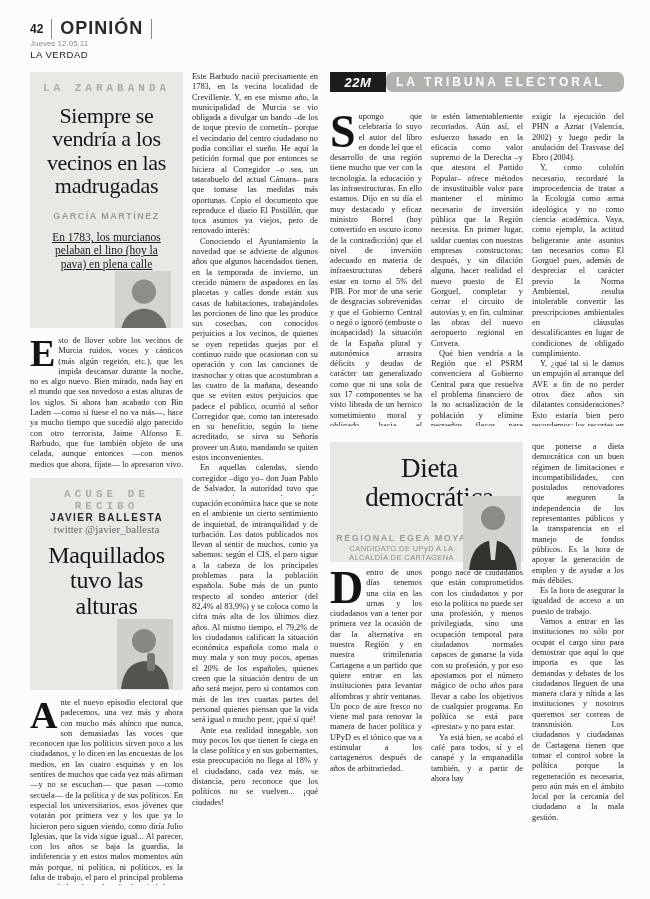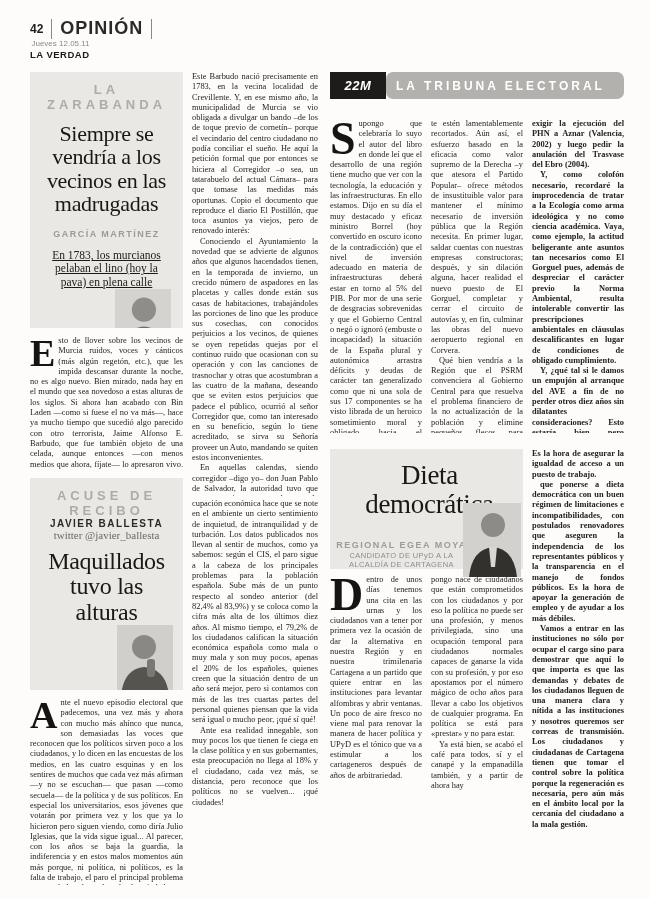--- a/index.html
+++ b/index.html
@@ -13,32 +13,32 @@
   .page { width:650px; height:899px; padding:18px 26px 8px 30px; }
 
   
   .pghead { display:flex; align-items:flex-start; justify-content:space-between; height:30px;flex-direction:column; }
   .pghead-left { display:flex; align-items:center; gap:8px; font-family:"Liberation Sans",sans-serif; }
   .pgnum { font-size:12px; font-weight:bold; }
   .sep { width:1px; height:20px; background:#8a8884; }
   .section-name { font-size:18px; font-weight:bold; letter-spacing:1px; color:#2a2927; }
   .pghead-right { text-align:right; font-family:"Liberation Sans",sans-serif; line-height:1.25; }
   .pgdate { font-size:8px; color:#8c8a86; }
-  .masthead { font-size:9.5px; font-weight:bold; color:#1c1b19; letter-spacing:0.5px; }
+  .masthead { font-size:9.5px; font-weight:normal; color:#1c1b19; letter-spacing:0.5px; }
 
   
   .content { display:flex; gap:12px; margin-top:24px; height:813px; }
   .left  { width:288px; display:flex; gap:9px; }
   .lcol1 { width:153px; display:flex; flex-direction:column; gap:8px; }
   .lcol2 { width:126px; display:flex; flex-direction:column; }
   .right { width:294px; display:flex; flex-direction:column; }
 
   
   .box { background:#e9e8e5; padding:10px 8px 8px; text-align:center; position:relative; overflow:hidden; }
-  .kicker { font-family:Liberation Sans, sans-serif; font-size:13px; font-weight:bold;
+  .kicker { font-family:Liberation Mono, monospace; font-size:11px; font-weight:bold;
             letter-spacing:4px; color:#aeaca8; }
   .headline { font-weight:normal; color:#191816; line-height:1.06; letter-spacing:-0.3px; }
   .byline { font-family:"Liberation Sans",sans-serif; font-size:9px; font-weight:bold;
             letter-spacing:1.5px; color:#9d9b97; }
   .byline.dark { color:#2b2a28; font-size:10px; }
   .role { font-family:"Liberation Sans",sans-serif; font-size:7.5px; color:#8f8d89; letter-spacing:0.4px; }
   .deck { font-size:11.5px; line-height:1.15; color:#1c1b19; }
   .twitter { font-family:Liberation Serif, serif; font-size:11px; color:#6b6966; }
 
   
@@ -60,35 +60,35 @@
   .bodytext p + p { text-indent:8px; }
   .dropcap { float:left; font-weight:bold; color:#151412;
              font-size:38px; line-height:30px; padding:2px 3px 0 0; }
   .dropcap.big { font-size:46px; line-height:36px; }
   .flow1 { height:134px; }
   .flow2 { flex:1; }
   .lcol2 .blockA { height:424px; overflow:hidden; }
   .lcol2 .blockB { flex:1; overflow:hidden; margin-top:3px; }
 
   
-  .tribuna { display:flex; height:27px; font-family:"Liberation Sans",sans-serif; }
+  .tribuna { display:flex; height:20px; font-family:"Liberation Sans",sans-serif; }
   .badge { background:#1d1c1a; color:#fff; font-size:13px; font-weight:bold; font-style:italic;
            width:56px; display:flex; align-items:center; justify-content:center; letter-spacing:0.5px; }
   .tribar { background:#b3b1ad; color:#fff; flex:1; display:flex; align-items:center;
             padding-left:10px; font-size:12px; font-weight:bold; letter-spacing:3px;border-radius:7px; }
 
   .conbox { margin-top:9px; height:128px; background:#e9e8e5; padding:10px 0 0 10px;
             display:flex; flex-direction:column; overflow:visible; position:relative; z-index:1; }
   .conbox .headline { font-size:32px; text-align:center; padding-right:70px; }
   .conbox .credit { margin-top:auto; padding-bottom:10px; text-align:center; padding-right:110px; }
   .conbox .photo { position:absolute; right:0; bottom:-14px; width:88px; height:100px; }
 
   .right-body { display:flex; gap:9px; margin-top:20px; flex:1; min-height:0; }
   .right-main { width:193px; display:flex; flex-direction:column; }
-  .right-last { flex:1; display:flex; flex-direction:column;font-weight:bold; }
+  .right-last { flex:1; display:flex; flex-direction:column; }
   .con-cols { display:flex; gap:9px; height:314px; }
   .con-cols .bodytext, .dieta-cols .bodytext { flex:1; }
   .con3 { height:314px; }
 
   .dietabox { margin-top:16px; height:120px; background:#e9e8e5; padding:12px 0 0 6px;
               position:relative; overflow:visible; z-index:1; }
   .dietabox .headline { font-size:27px; text-align:center; }
   .dietabox .credit { margin-top:22px; text-align:center; padding-right:56px; }
   .dietabox .photo { position:absolute; right:2px; bottom:-8px; width:58px; height:74px; }
   .credit .byline { display:block; }
@@ -223,22 +223,22 @@
           </div>
         </div>
 
         <div class="right-last">
           <div class="bodytext con3">
             <p>exigir la ejecución del PHN a Aznar (Valencia, 2002) y luego pedir la anulación del Trasvase del Ebro (2004).</p>
             <p>Y, como colofón necesario, recordaré la improcedencia de tratar a la Ecología como arma ideológica y no como ciencia académica. Vaya, como ejemplo, la actitud beligerante ante asuntos tan necesarios como El Gorguel pues, además de despreciar el carácter previo la Norma Ambiental, resulta intolerable convertir las prescripciones ambientales en cláusulas descalificantes en lugar de condiciones de obligado cumplimiento.</p>
             <p>Y, ¿qué tal si le damos un empujón al arranque del AVE a fin de no perder otros diez años sin dilatantes consideraciones? Esto estaría bien pero recordemos: los recortes en las infraestructuras, a corto plazo, son fatales para la financiación de las cosas del Estado, pues resulta que por cada euro de inversión, el Estado recuperaría 55 céntimos (IVA, IRPF, mayor consumo, impuestos varios etc.).</p>
           </div>
           <div class="bodytext dieta3">
+            <p>que ponerse a dieta democrática con un buen régimen de limitaciones e incompatibilidades, con postulados renovadores que aseguren la independencia de los representantes públicos y la transparencia en el manejo de fondos públicos. Es la hora de apoyar la generación de empleo y de ayudar a los más débiles.</p>
             <p>Es la hora de asegurar la igualdad de acceso a un puesto de trabajo.</p>
-            <p>que ponerse a dieta democrática con un buen régimen de limitaciones e incompatibilidades, con postulados renovadores que aseguren la independencia de los representantes públicos y la transparencia en el manejo de fondos públicos. Es la hora de apoyar la generación de empleo y de ayudar a los más débiles.</p>
             <p>Vamos a entrar en las instituciones no sólo por ocupar el cargo sino para demostrar que aquí lo que importa es que las demandas y debates de los ciudadanos lleguen de una manera clara y nítida a las instituciones y nosotros queremos ser correas de transmisión. Los ciudadanos y ciudadanas de Cartagena tienen que tomar el control sobre la política porque la regeneración es necesaria, pero aún más en el ámbito local por la cercanía del ciudadano a la mala gestión.</p>
           </div>
         </div>
 
       </div>
     </div>
   </div>
 </div>
 
 </body></html>

